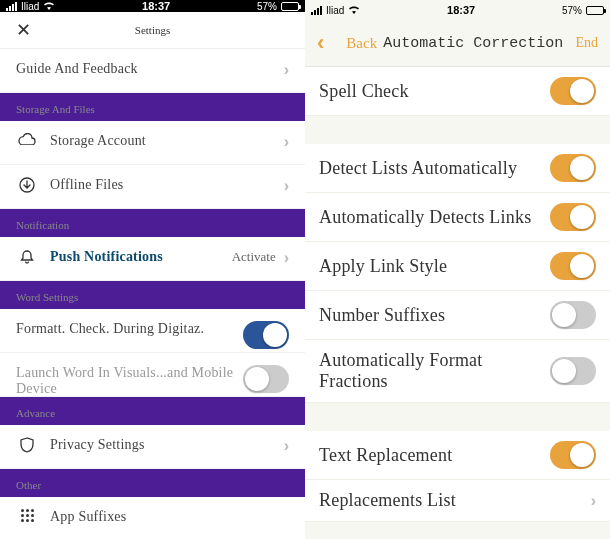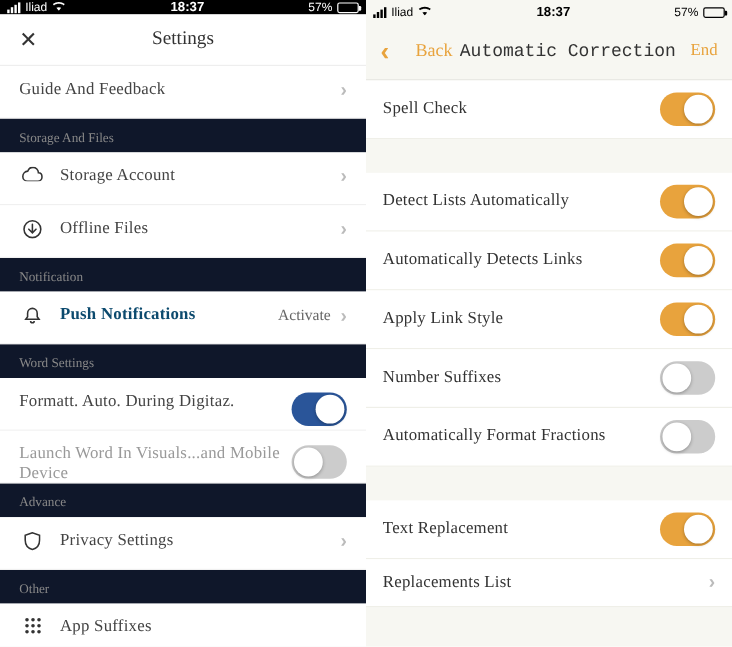--- a/index.html
+++ b/index.html
@@ -90,21 +90,21 @@
     .close-x {
       font-size: 18px;
       color: #333;
       position: absolute;
       left: 16px;
     }
     .settings-title {
       flex: 1;
       text-align: center;
       font-family: Georgia, serif;
-      font-size: 16px;
+      font-size: 11px;
       color: #333;
     }
     
     
     .row {
       background: #fff;
       display: flex;
       align-items: flex-start;
       padding: 12px 16px;
       border-bottom: 1px solid #f0f0f0;
@@ -136,21 +136,21 @@
       color: #bbb;
       font-size: 16px;
       font-weight: bold;
     }
     
     .section-header {
       padding: 10px 16px 6px;
       font-size: 11px;
       color: #888;
       font-family: Georgia, serif;
-      background: #0f172a;
+      background: #4c1d95;
     }
     
     
     .toggle {
       width: 46px;
       height: 28px;
       border-radius: 14px;
       position: relative;
       flex-shrink: 0;
     }
@@ -207,21 +207,21 @@
     
     .row-r {
       background: #fff;
       display: flex;
       align-items: center;
       padding: 10px 14px;
       border-bottom: 1px solid #efefe8;
       min-height: 40px;
     }
     .row-r .row-label {
-      font-size: 14px;
+      font-size: 18px;
       color: #333;
     }
     .section-gap {
       height: 28px;
       background: #f7f7f2;
     }
     
     .dots-icon {
       display: grid;
       grid-template-columns: repeat(3, 3px);
@@ -302,21 +302,21 @@
         </svg>
     </span>
     <span class="row-label row-label-blue">Push Notifications</span>
     <span class="row-value">Activate</span>
     <span class="chevron">›</span>
   </div>
 
   <div class="section-header">Word Settings</div>
 
   <div class="row">
-    <span class="row-label">Formatt. Auto. During Digitaz.</span>
+    <span class="row-label">Formatt. Check. During Digitaz.</span>
     <span class="toggle toggle-on-blue">
         <span class="toggle-knob"></span>
       </span>
   </div>
 
   <div class="row">
     <span class="row-label" style="color:#999">Launch Word In Visuals...and Mobile Device</span>
     <span class="toggle toggle-off">
         <span class="toggle-knob"></span>
       </span>

